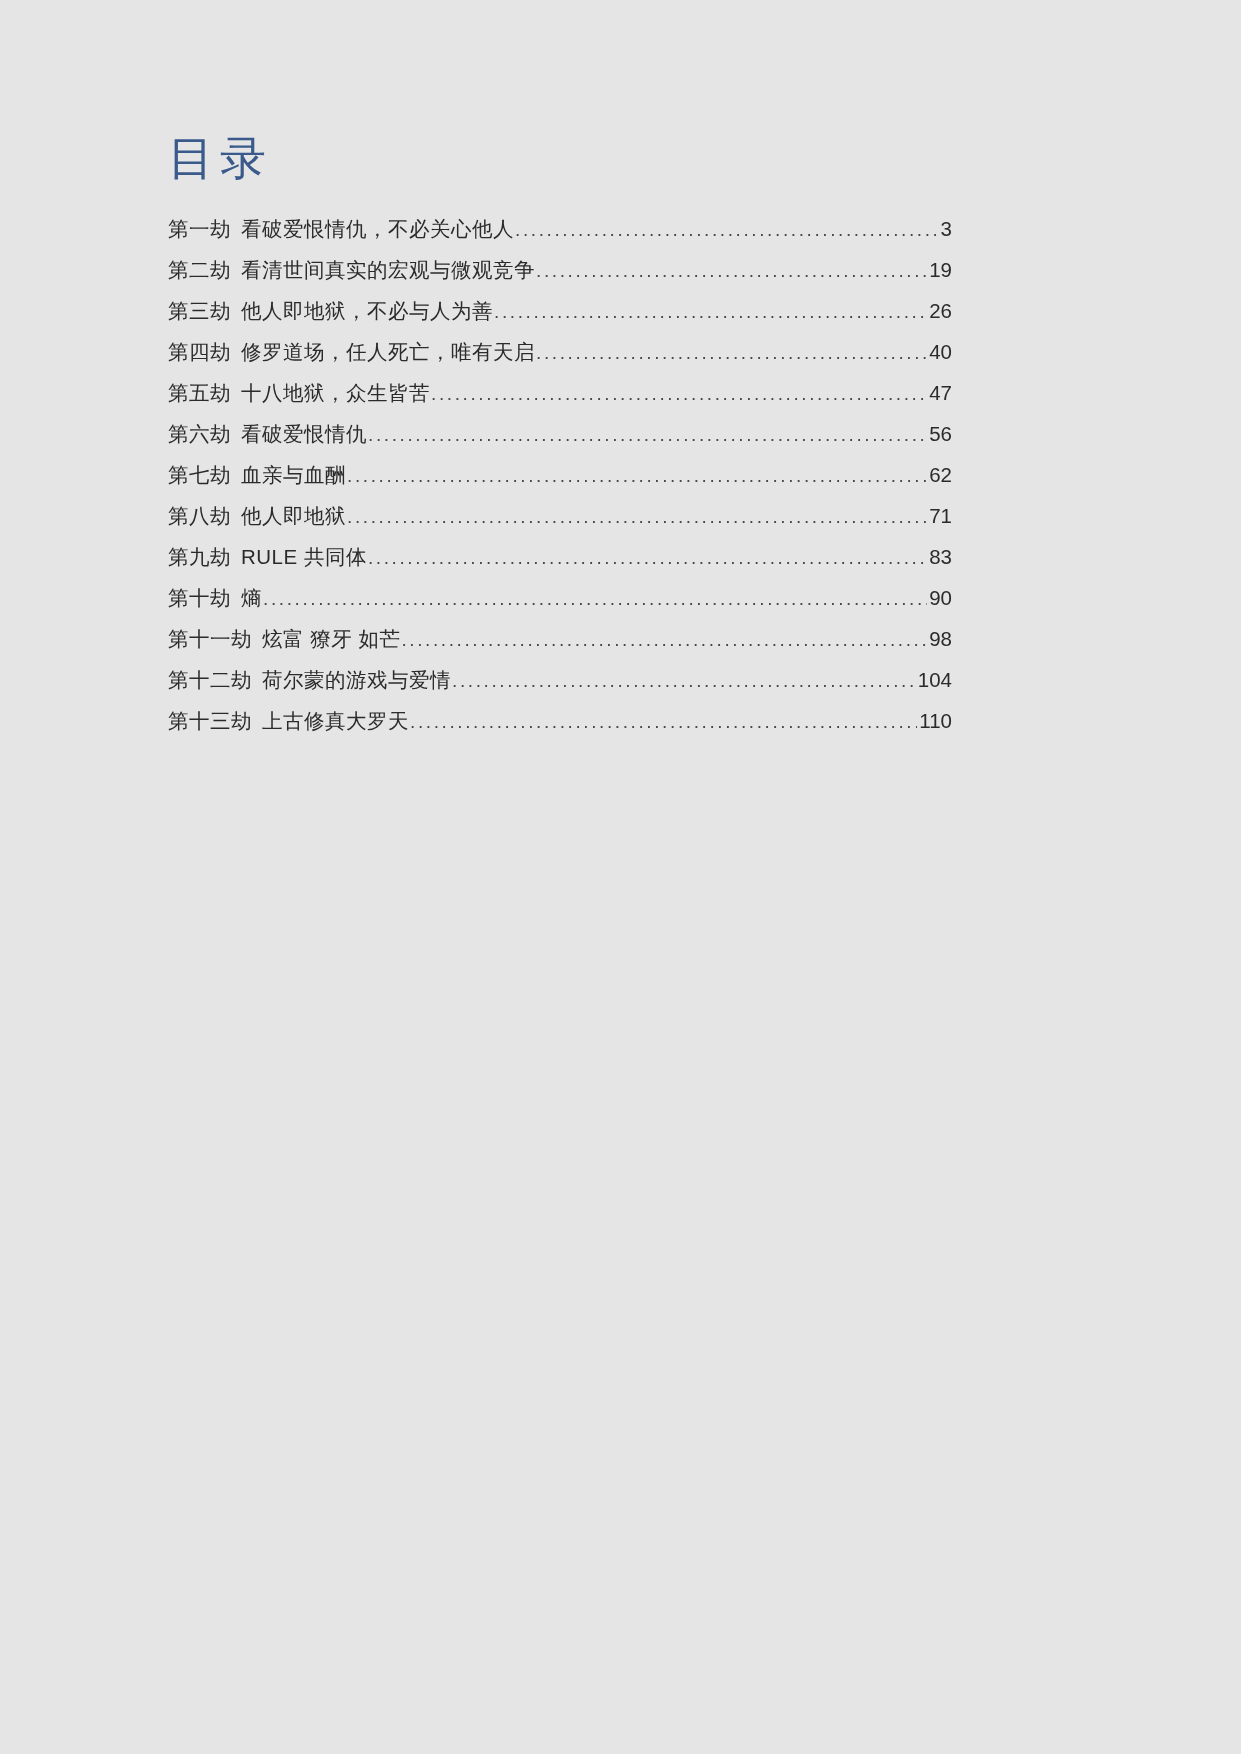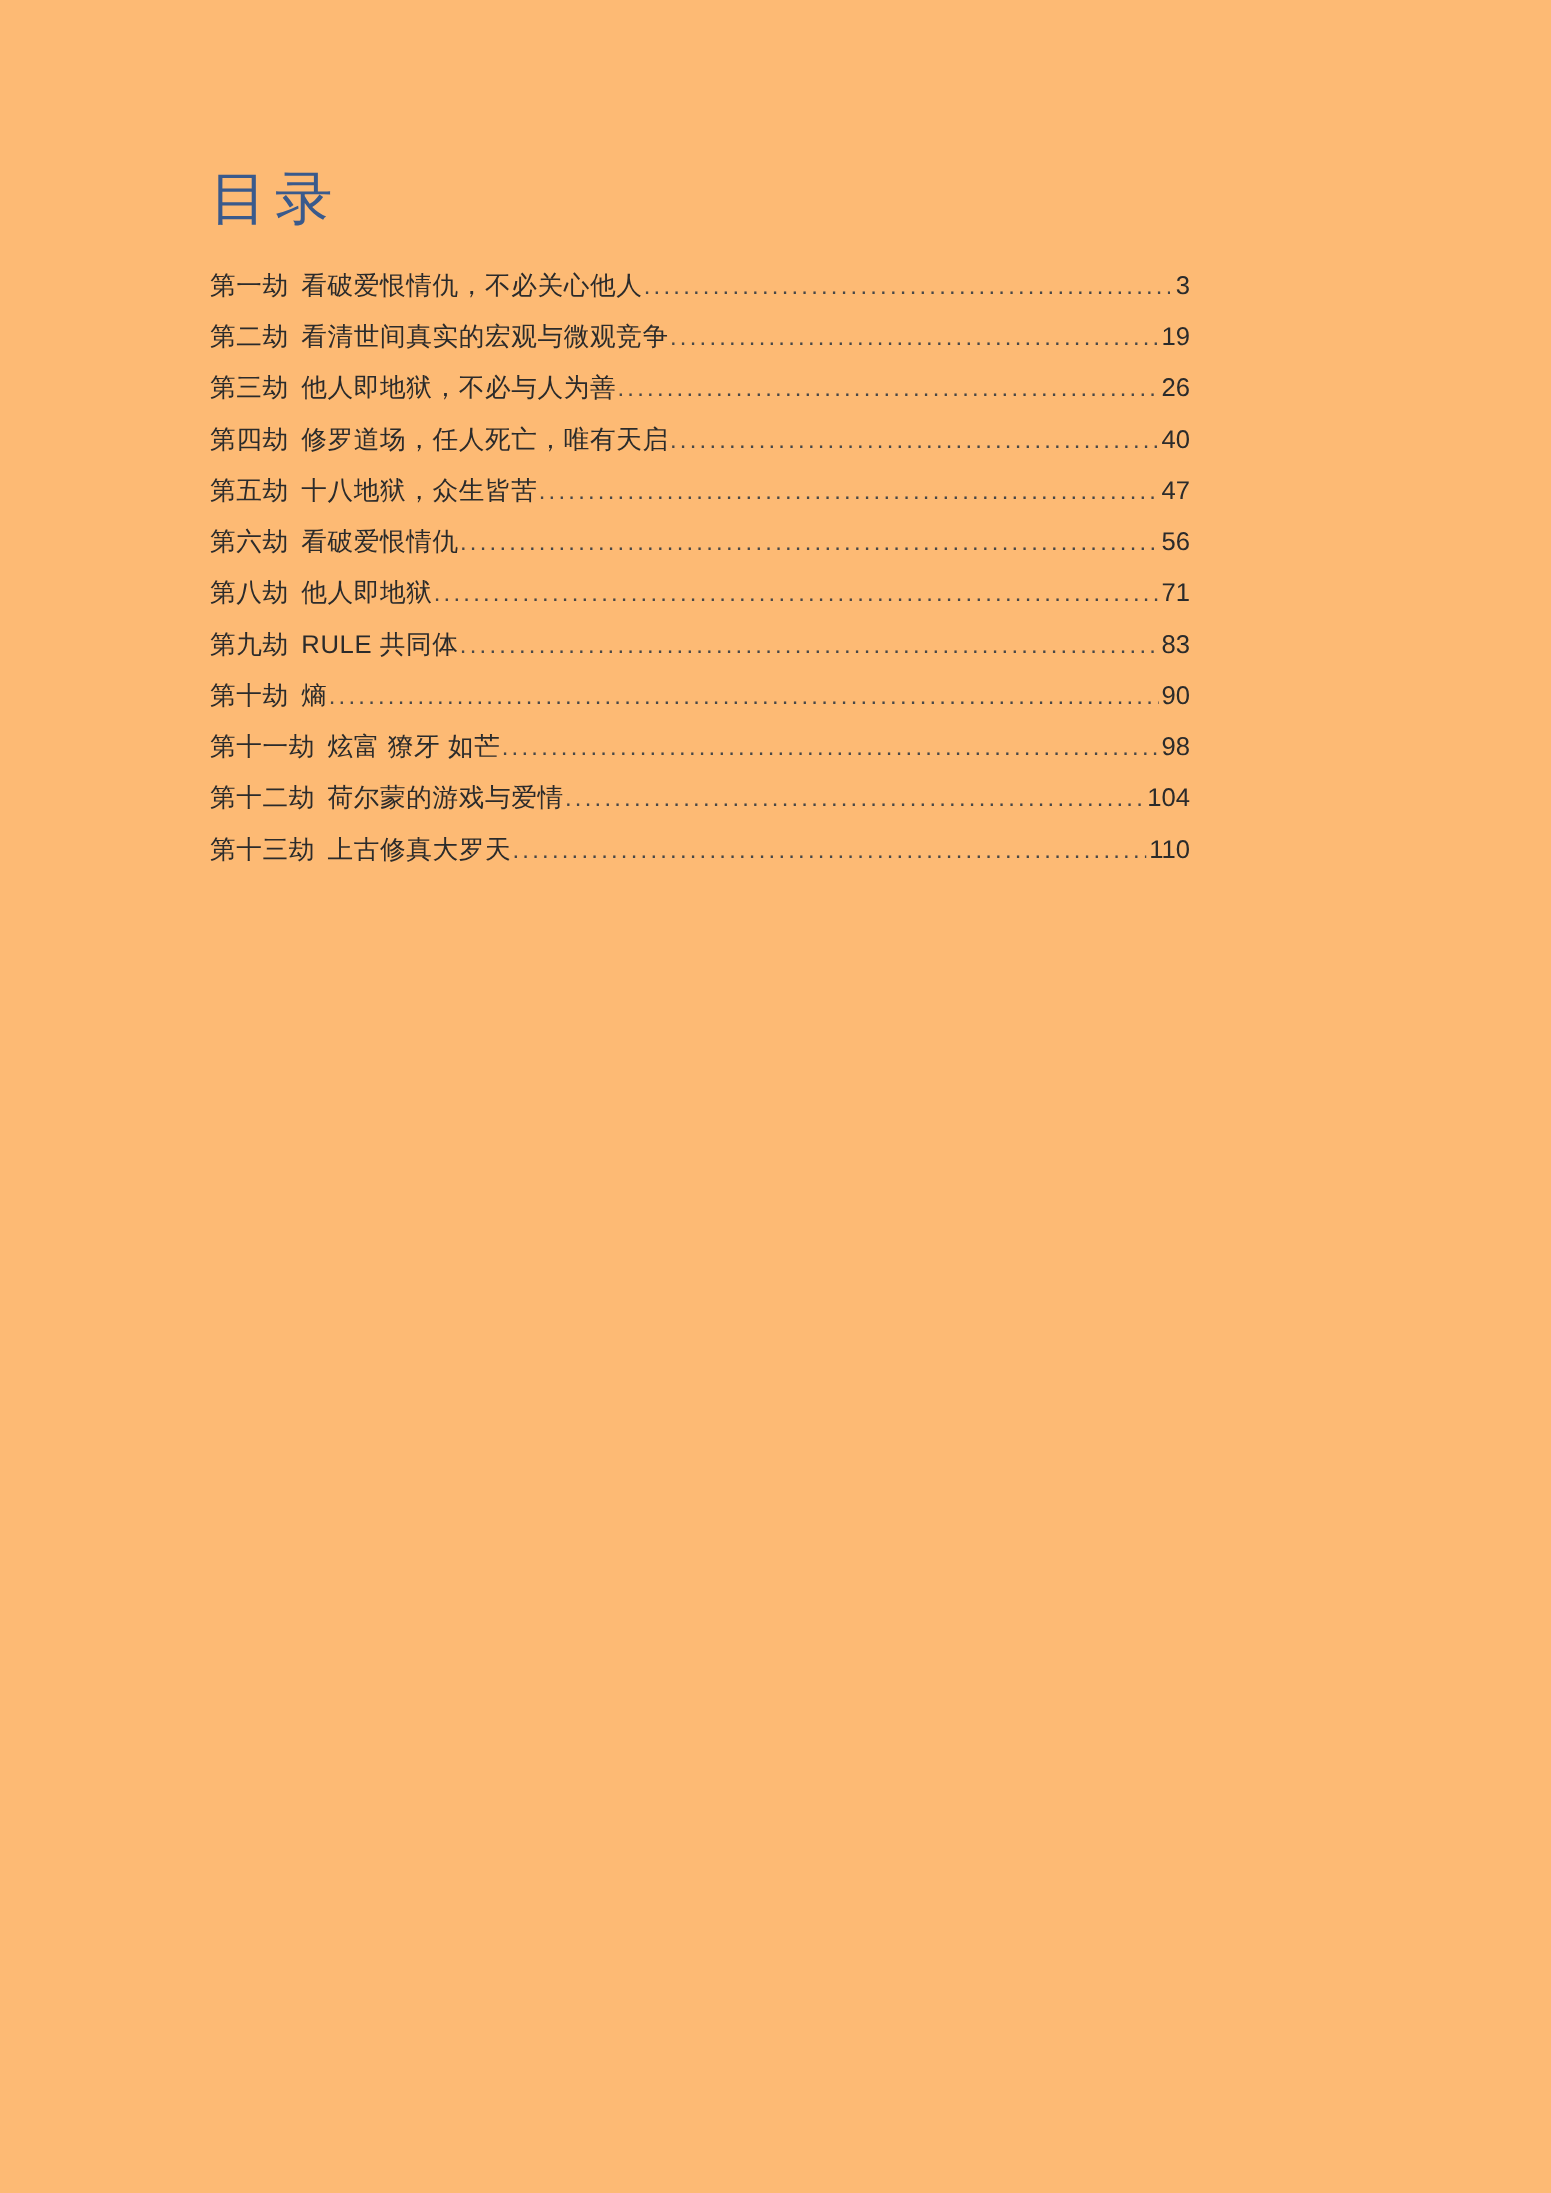--- a/index.html
+++ b/index.html
@@ -12,21 +12,21 @@
     height: 1754px;
     background: #ffffff;
     font-family: "Liberation Sans", "DejaVu Sans", sans-serif;
     -webkit-font-smoothing: antialiased;
     overflow: hidden;
   }
   .page {
     position: relative;
     width: 1241px;
     height: 1754px;
-    background: #fdba74;
+    background: #e5e5e5;
     box-sizing: border-box;
   }
   .toc-wrap {
     position: absolute;
     left: 168px;
     top: 132px;
     width: 784px;
   }
   .toc-title {
     font-size: 46px;
@@ -127,20 +127,26 @@
           <span class="leader"></span>
           <span class="entry-page">47</span>
         </li>
         <li class="toc-entry">
           <span class="entry-label">第六劫</span>
           <span class="entry-title">看破爱恨情仇</span>
           <span class="leader"></span>
           <span class="entry-page">56</span>
         </li>
         <li class="toc-entry">
+          <span class="entry-label">第七劫</span>
+          <span class="entry-title">血亲与血酬</span>
+          <span class="leader"></span>
+          <span class="entry-page">62</span>
+        </li>
+        <li class="toc-entry">
           <span class="entry-label">第八劫</span>
           <span class="entry-title">他人即地狱</span>
           <span class="leader"></span>
           <span class="entry-page">71</span>
         </li>
         <li class="toc-entry">
           <span class="entry-label">第九劫</span>
           <span class="entry-title">RULE 共同体</span>
           <span class="leader"></span>
           <span class="entry-page">83</span>

